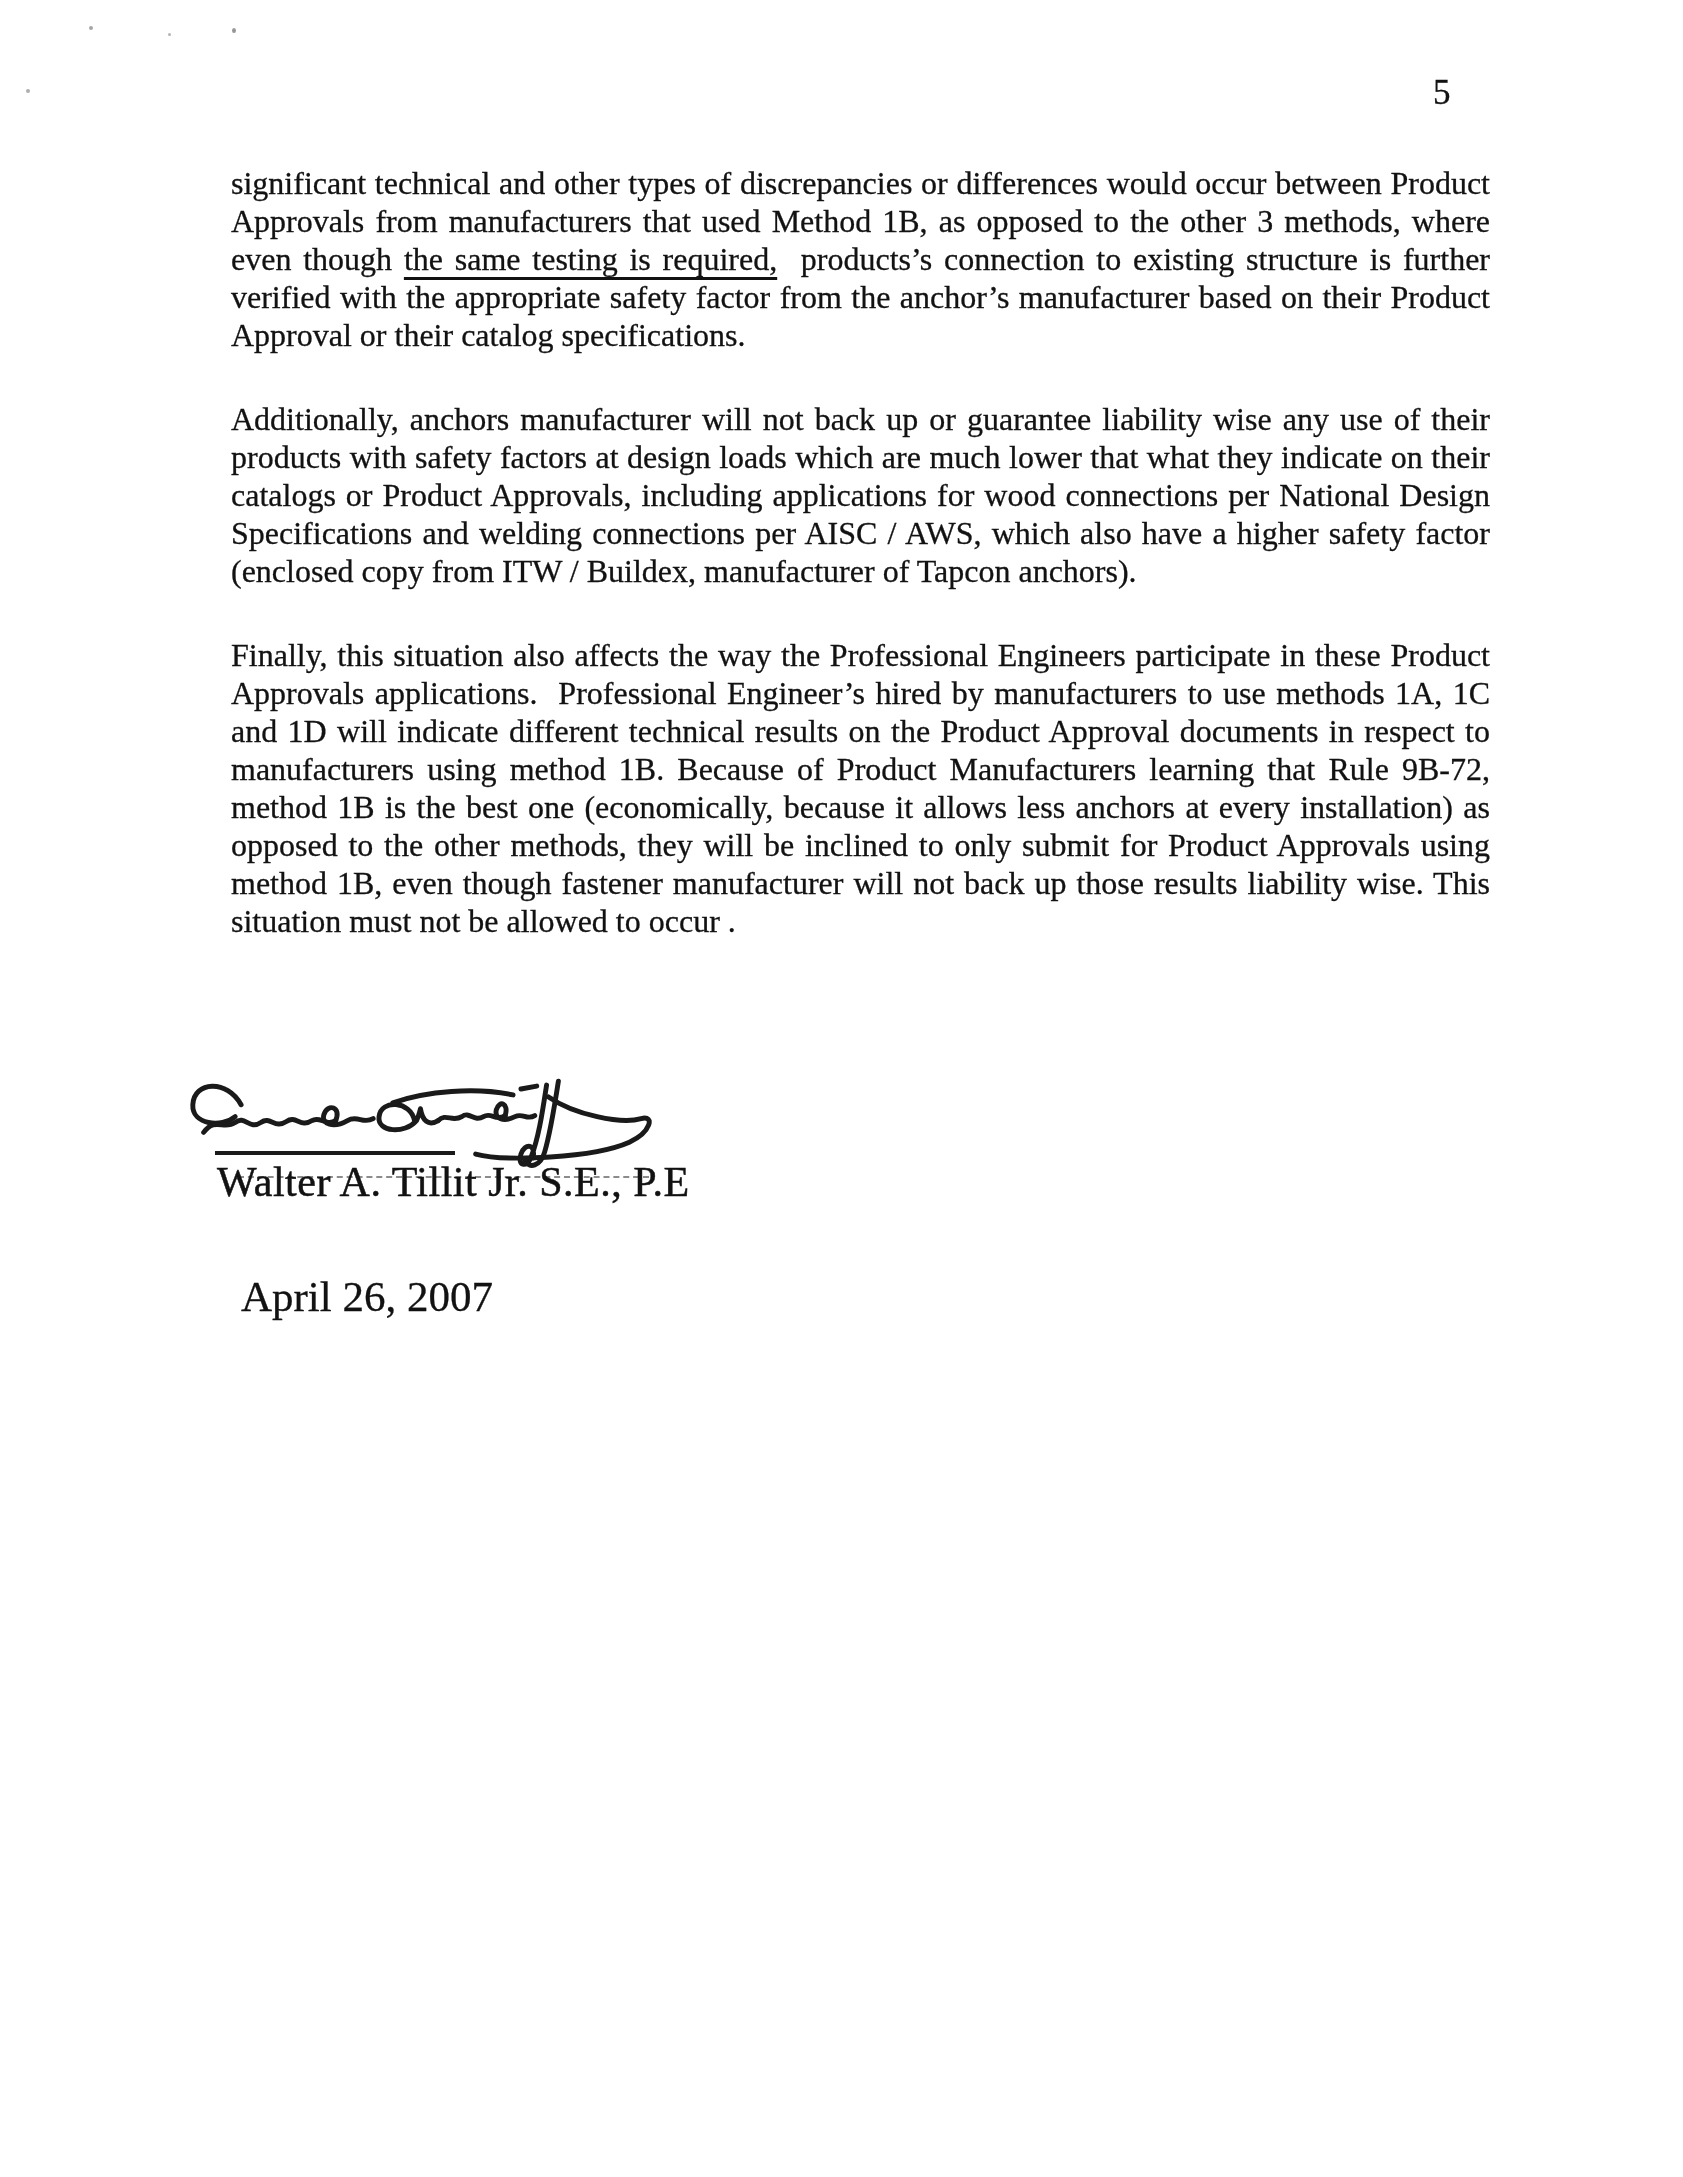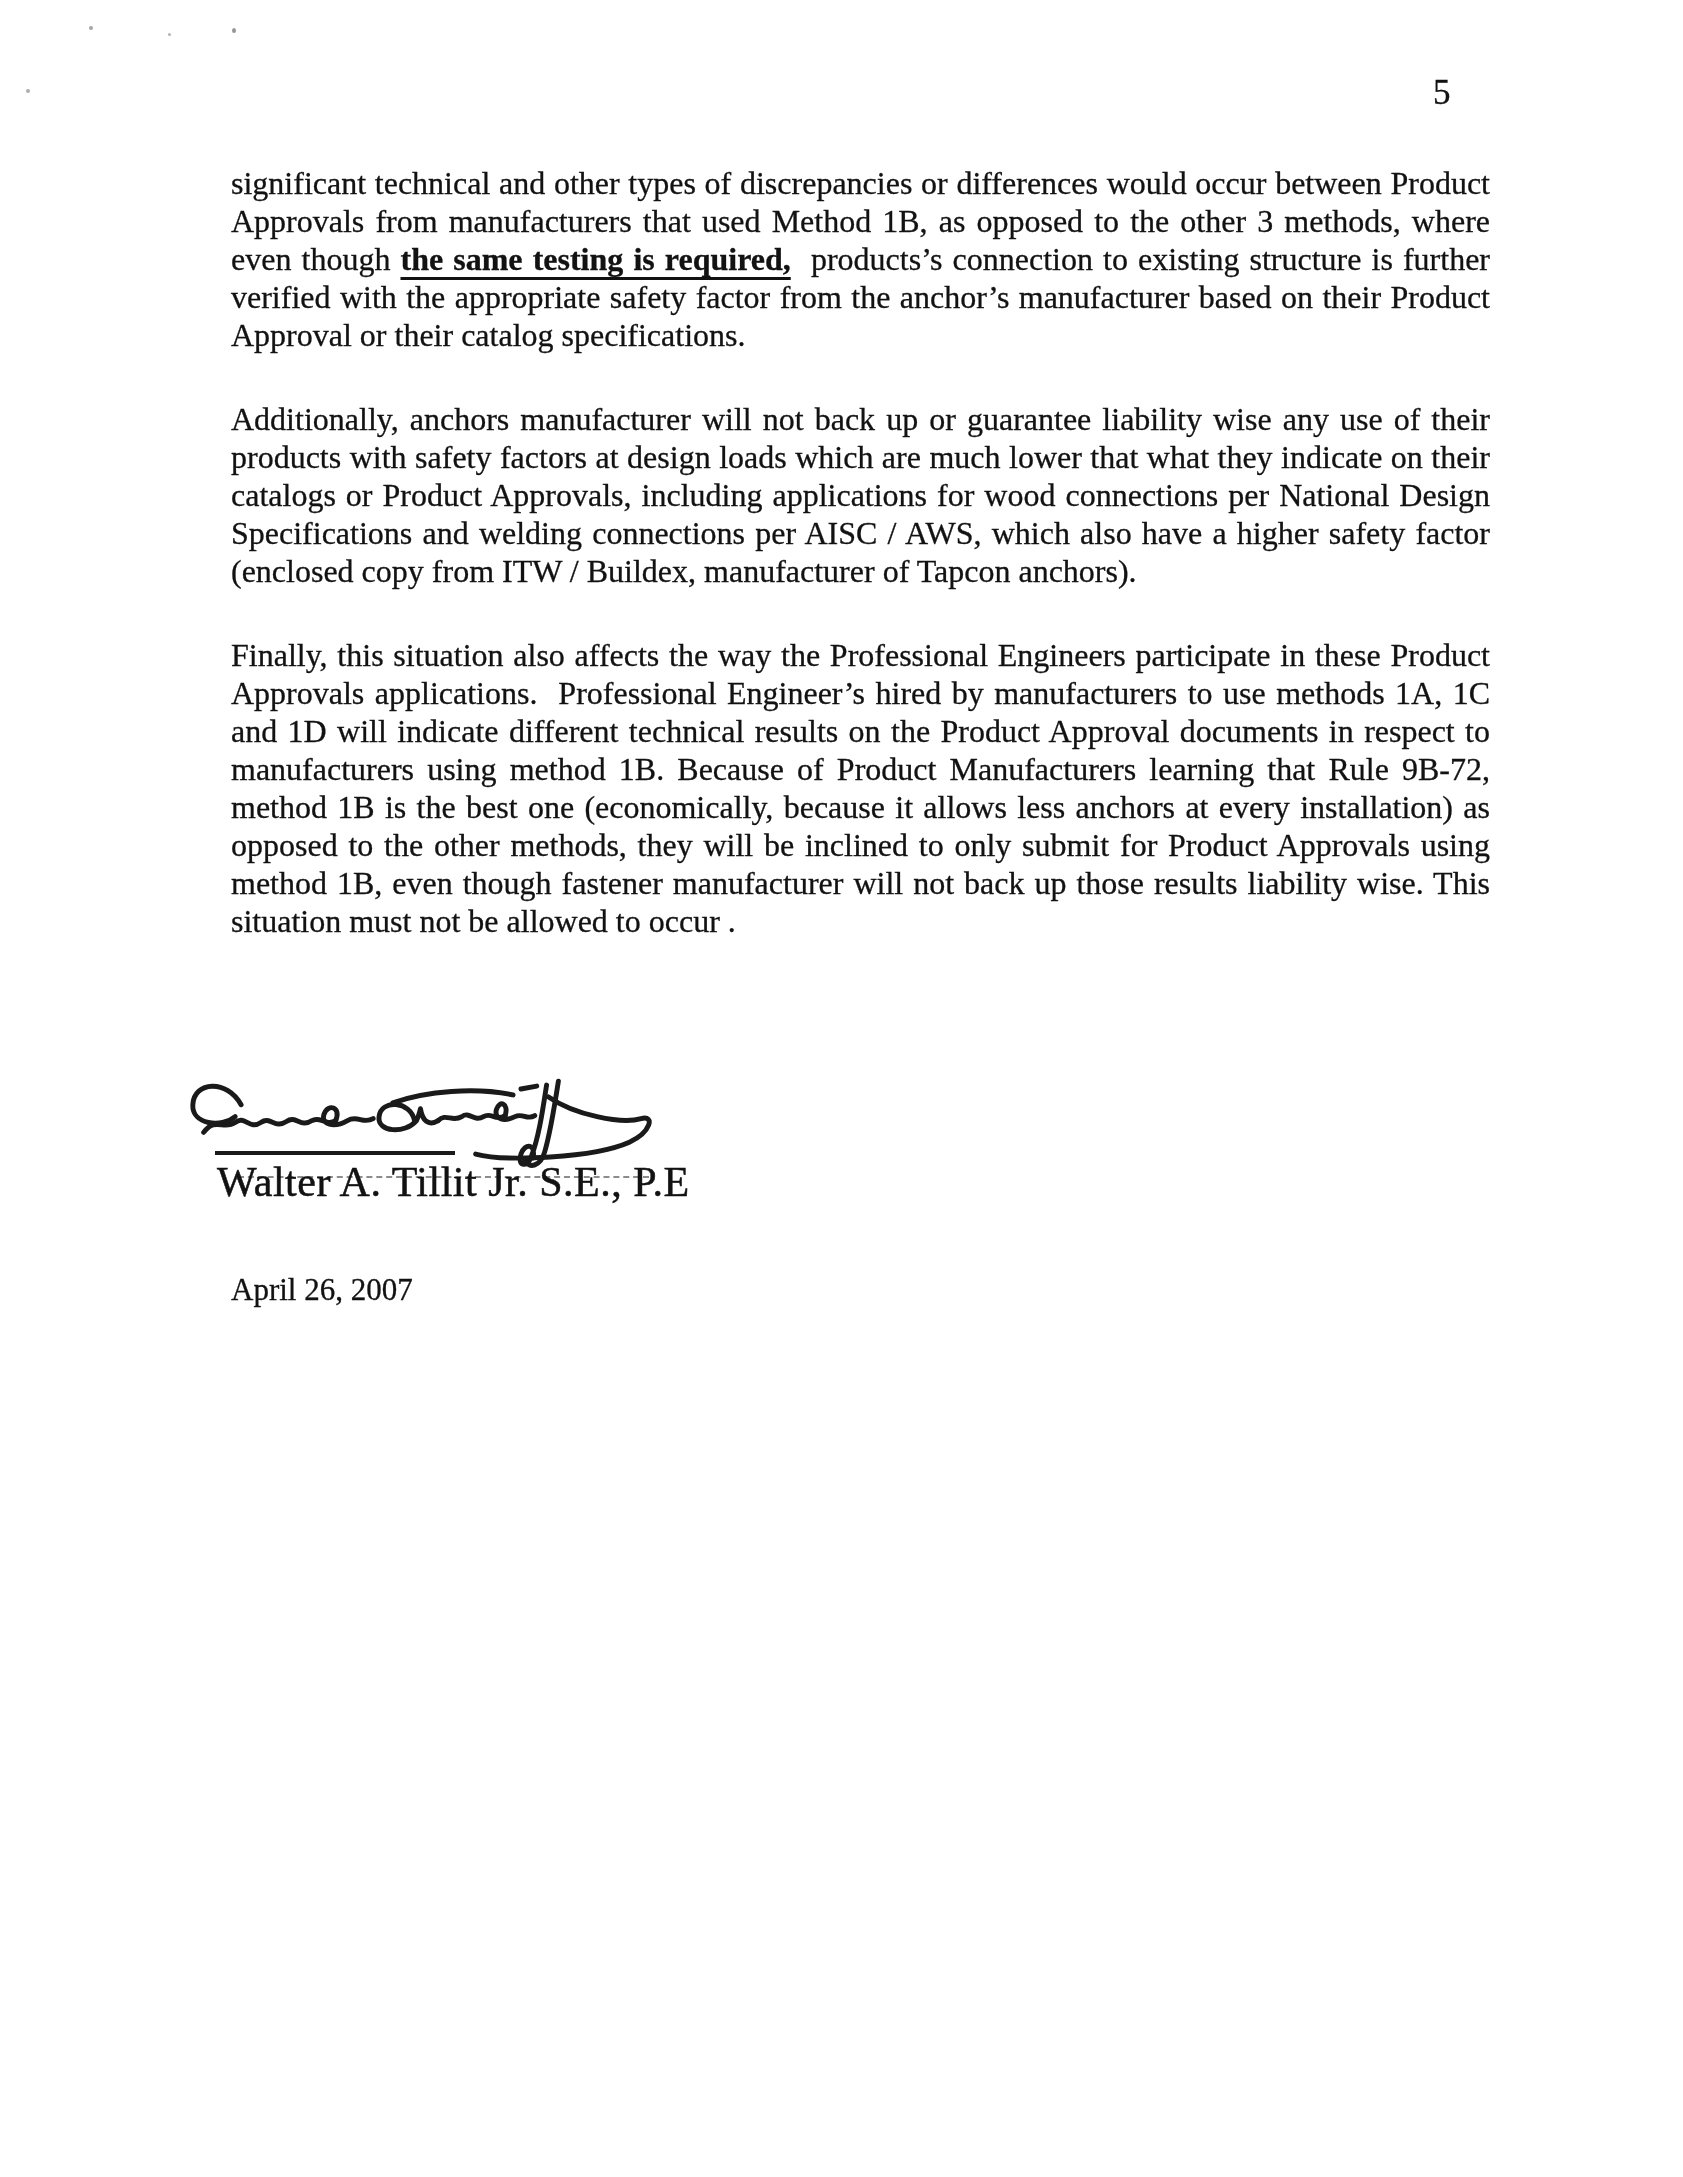--- a/index.html
+++ b/index.html
@@ -30,21 +30,20 @@
     font-size: 32px;
     line-height: 38px;
     text-align: justify;
     text-justify: inter-word;
     -webkit-text-stroke: 0.3px #121212;
   }
   .underlined {
     text-decoration: underline;
     text-decoration-thickness: 2.5px;
     text-underline-offset: 7px;
-    font-weight: bold;
   }
   .signature {
     position: absolute;
     left: 180px;
     top: 1067px;
     width: 473px;
     height: 114px;
   }
   .sig-underline {
     position: absolute;
@@ -64,23 +63,23 @@
   .sig-name {
     position: absolute;
     left: 217px;
     top: 1158px;
     font-size: 42px;
     letter-spacing: 0.5px;
     -webkit-text-stroke: 0.5px #121212;
   }
   .date {
     position: absolute;
-    left: 231px;
+    left: 241px;
     top: 1272px;
-    font-size: 31px;
+    font-size: 43px;
     -webkit-text-stroke: 0.3px #121212;
   }
   .speck {
     position: absolute;
     border-radius: 50%;
     background: #6a6a6a;
   }
   .s1 { left: 89px;  top: 26px; width: 4px; height: 4px; opacity: .6; }
   .s2 { left: 168px; top: 33px; width: 3px; height: 3px; opacity: .5; }
   .s3 { left: 232px; top: 28px; width: 4px; height: 5px; opacity: .7; }

